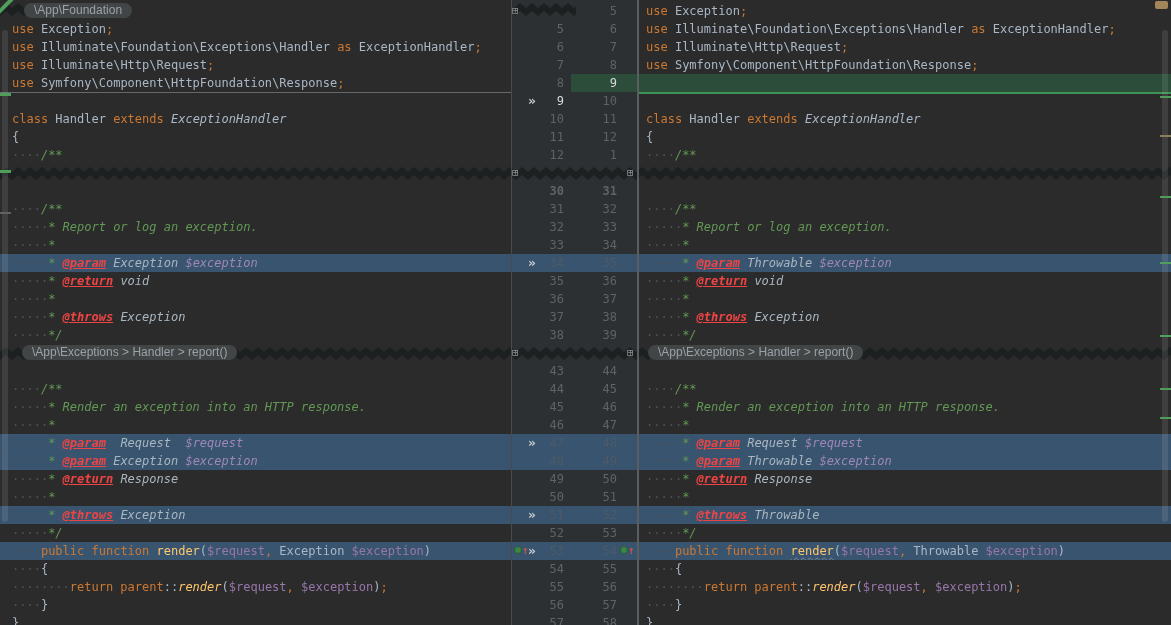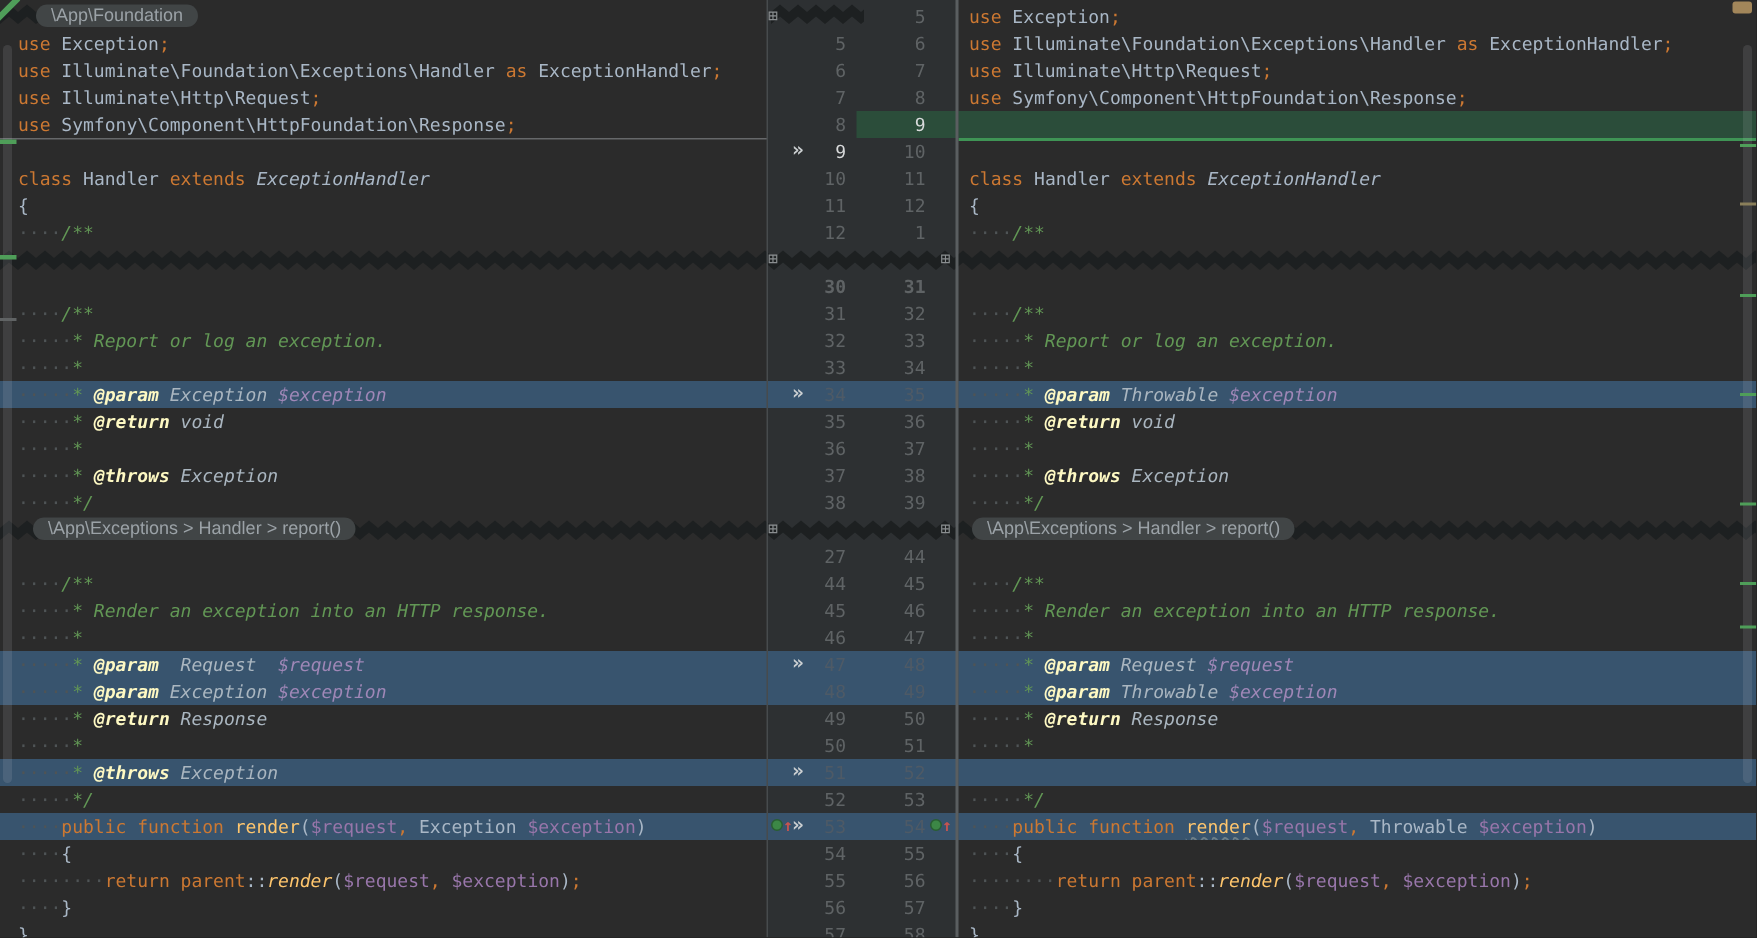--- a/index.html
+++ b/index.html
@@ -14,21 +14,21 @@
   .code-l{left:0;width:512px;padding-left:12px;box-sizing:border-box;}
   .code-r{left:639px;width:532px;padding-left:7px;box-sizing:border-box;}
   .sk{color:#cc7832;}
   .sp{color:#a9b7c6;}
   .sci{color:#a9b7c6;font-style:italic;}
   .sfy{color:#ffc66d;}
   .sfyi{color:#ffc66d;font-style:italic;}
   .sfyw{color:#ffc66d;text-decoration:underline;text-decoration-style:wavy;text-decoration-color:#6d7f88;text-underline-offset:2px;}
   .sv{color:#9876aa;}
   .sd{color:#629755;font-style:italic;}
-  .sdt{color:#fef9c3;font-style:italic;font-weight:bold;}
+  .sdt{color:#ef4444;font-style:italic;font-weight:bold;text-decoration:underline;}
   .sdty{color:#aab6c0;font-style:italic;}
   .sdv{color:#9f87b7;font-style:italic;}
   .sw{color:#4f5456;}
   .num{position:absolute;top:0;height:18px;line-height:18px;text-align:right;color:#5f6365;}
   .num.dim{color:#4e5a66;}
   .num.bright{color:#d8dadb;}
   .ln{left:514px;width:50px;}
   .rn{left:573px;width:44px;}
   .chev{position:absolute;left:528px;top:0;width:16px;height:18px;line-height:18px;
         color:#ccd0d2;font-weight:bold;font-size:13px;}
@@ -199,21 +199,21 @@
           <polygon points="0,8 6,3 12,8 18,3 24,8 30,3 36,8 42,3 48,8 54,3 60,8 66,3 72,8 78,3 84,8 90,3 96,8 102,3 108,8 114,3 120,8 126,3 132,8 138,3 144,8 150,3 156,8 162,3 168,8 174,3 180,8 186,3 192,8 198,3 204,8 210,3 216,8 222,3 228,8 234,3 240,8 246,3 252,8 258,3 264,8 270,3 276,8 282,3 288,8 294,3 300,8 306,3 312,8 318,3 324,8 330,3 336,8 342,3 348,8 354,3 360,8 366,3 372,8 378,3 384,8 390,3 396,8 402,3 408,8 414,3 420,8 426,3 432,8 438,3 444,8 450,3 456,8 462,3 468,8 474,3 480,8 486,3 492,8 498,3 504,8 510,3 516,8 522,3 528,8 534,3 540,8 546,3 552,8 558,3 564,8 570,3 576,8 582,3 588,8 594,3 600,8 606,3 612,8 618,3 624,8 630,3 636,8 642,3 648,8 654,3 660,8 666,3 672,8 678,3 684,8 690,3 696,8 702,3 708,8 714,3 720,8 726,3 732,8 738,3 744,8 750,3 756,8 762,3 768,8 774,3 780,8 786,3 792,8 798,3 804,8 810,3 816,8 822,3 828,8 834,3 840,8 846,3 852,8 858,3 864,8 870,3 876,8 882,3 888,8 894,3 900,8 906,3 912,8 918,3 924,8 930,3 936,8 942,3 948,8 954,3 960,8 966,3 972,8 978,3 984,8 990,3 996,8 1002,3 1008,8 1014,3 1020,8 1026,3 1032,8 1038,3 1044,8 1050,3 1056,8 1062,3 1068,8 1074,3 1080,8 1086,3 1092,8 1098,3 1104,8 1110,3 1116,8 1122,3 1128,8 1134,3 1140,8 1146,3 1152,8 1158,3 1164,8 1170,3 1176,8 1182,3 1182,11 1176,16 1170,11 1164,16 1158,11 1152,16 1146,11 1140,16 1134,11 1128,16 1122,11 1116,16 1110,11 1104,16 1098,11 1092,16 1086,11 1080,16 1074,11 1068,16 1062,11 1056,16 1050,11 1044,16 1038,11 1032,16 1026,11 1020,16 1014,11 1008,16 1002,11 996,16 990,11 984,16 978,11 972,16 966,11 960,16 954,11 948,16 942,11 936,16 930,11 924,16 918,11 912,16 906,11 900,16 894,11 888,16 882,11 876,16 870,11 864,16 858,11 852,16 846,11 840,16 834,11 828,16 822,11 816,16 810,11 804,16 798,11 792,16 786,11 780,16 774,11 768,16 762,11 756,16 750,11 744,16 738,11 732,16 726,11 720,16 714,11 708,16 702,11 696,16 690,11 684,16 678,11 672,16 666,11 660,16 654,11 648,16 642,11 636,16 630,11 624,16 618,11 612,16 606,11 600,16 594,11 588,16 582,11 576,16 570,11 564,16 558,11 552,16 546,11 540,16 534,11 528,16 522,11 516,16 510,11 504,16 498,11 492,16 486,11 480,16 474,11 468,16 462,11 456,16 450,11 444,16 438,11 432,16 426,11 420,16 414,11 408,16 402,11 396,16 390,11 384,16 378,11 372,16 366,11 360,16 354,11 348,16 342,11 336,16 330,11 324,16 318,11 312,16 306,11 300,16 294,11 288,16 282,11 276,16 270,11 264,16 258,11 252,16 246,11 240,16 234,11 228,16 222,11 216,16 210,11 204,16 198,11 192,16 186,11 180,16 174,11 168,16 162,11 156,16 150,11 144,16 138,11 132,16 126,11 120,16 114,11 108,16 102,11 96,16 90,11 84,16 78,11 72,16 66,11 60,16 54,11 48,16 42,11 36,16 30,11 24,16 18,11 12,16 6,11 0,16" fill="#1d2021"></polygon>
         </svg>
         <span class="expand" style="left: 512px;">⊞</span>
         <span class="expand" style="left: 627px;">⊞</span>
         <span class="pill" style="left: 22px;">\App\Exceptions &gt; Handler &gt; report()</span>
         <span class="pill" style="left: 648px;">\App\Exceptions &gt; Handler &gt; report()</span>
       </div>
       <div class="row" style="top: 362px;">
         <div class="code code-l"></div>
         <div class="code code-r"></div>
-        <div class="num ln ">27</div>
+        <div class="num ln ">43</div>
         <div class="num rn ">44</div>
       </div>
       <div class="row" style="top: 380px;">
         <div class="code code-l"><span class="sw">····</span><span class="sd">/**</span></div>
         <div class="code code-r"><span class="sw">····</span><span class="sd">/**</span></div>
         <div class="num ln ">44</div>
         <div class="num rn ">45</div>
       </div>
       <div class="row" style="top: 398px;">
         <div class="code code-l"><span class="sw">·····</span><span class="sd">* Render an exception into an HTTP response.</span></div>
@@ -256,20 +256,21 @@
         <div class="code code-l"><span class="sw">·····</span><span class="sd">*</span></div>
         <div class="code code-r"><span class="sw">·····</span><span class="sd">*</span></div>
         <div class="num ln ">50</div>
         <div class="num rn ">51</div>
       </div>
       <div class="row" style="top: 506px;">
         <div class="bgseg bg-chg" style="left: 0px; width: 512px;"></div>
         <div class="bgseg bg-chg" style="left: 512px; width: 127px;"></div>
         <div class="bgseg bg-chg" style="left: 639px; width: 532px;"></div>
         <div class="code code-l"><span class="sw">·····</span><span class="sd">* </span><span class="sdt">@throws</span><span class="sdty"> Exception</span></div>
+        <div class="code code-r"><span class="sw">·····</span><span class="sd">* </span><span class="sdt">@throws</span><span class="sdty"> Throwable</span></div>
         <div class="num ln dim">51</div>
         <div class="num rn dim">52</div>
         <span class="chev">»</span>
       </div>
       <div class="row" style="top: 524px;">
         <div class="code code-l"><span class="sw">·····</span><span class="sd">*/</span></div>
         <div class="code code-r"><span class="sw">·····</span><span class="sd">*/</span></div>
         <div class="num ln ">52</div>
         <div class="num rn ">53</div>
       </div>

